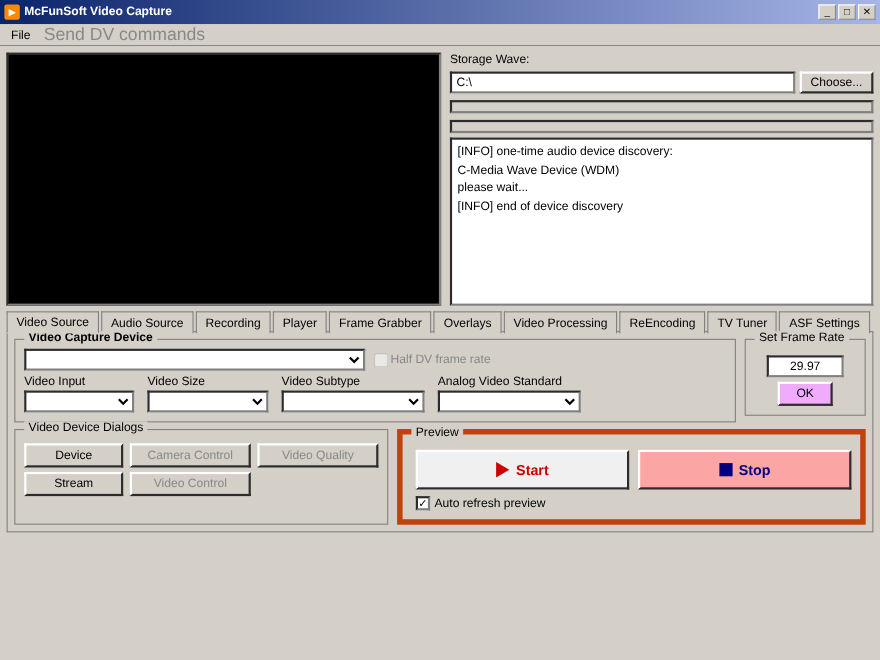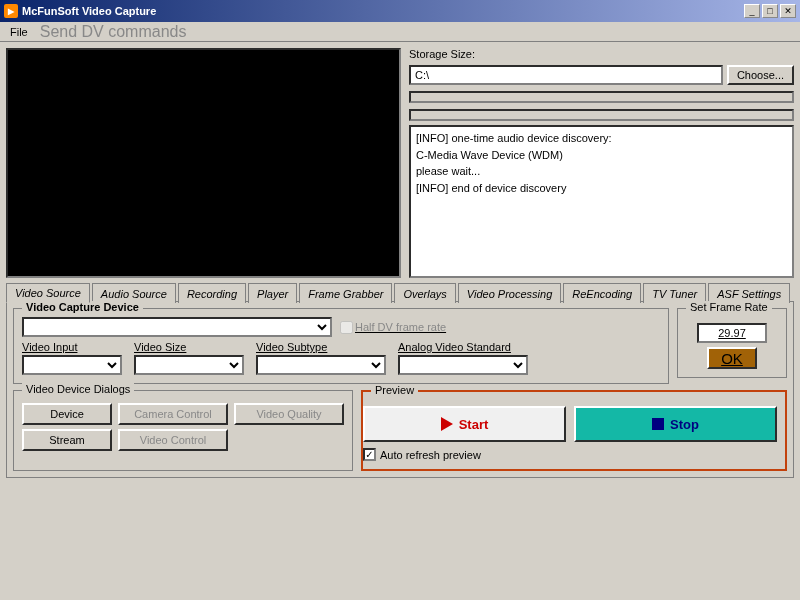--- a/index.html
+++ b/index.html
@@ -161,21 +161,20 @@
 
     
     .tabs-area {
       flex: 0 0 auto;
     }
     .tab-list {
       display: flex;
       flex-wrap: nowrap;
       gap: 0;
       margin-bottom: -1px;
-      font-style: italic;
     }
     .tab {
       background: #d4d0c8;
       border: 1px solid #808080;
       border-bottom: none;
       padding: 2px 8px;
       cursor: pointer;
       font-size: 11px;
       margin-right: 2px;
       position: relative;
@@ -241,28 +240,28 @@
       height: 20px;
       border: 2px inset #808080;
       background: white;
       font-size: 11px;
       text-align: center;
       margin-top: 10px;
     }
     .ok-btn {
       width: 50px;
       height: 22px;
-      background: #a16207;
+      background: #f0abfc;
       border: 2px outset #d4d0c8;
       border-top-color: #fff;
       border-left-color: #fff;
       border-bottom-color: #808080;
       border-right-color: #808080;
       cursor: pointer;
-      font-size: 15px;
+      font-size: 11px;
     }
 
     .video-inputs-row {
       display: flex;
       gap: 12px;
       margin-top: 4px;
     }
     .video-input-group {
       display: flex;
       flex-direction: column;
@@ -319,22 +318,22 @@
       border: 2px outset #d4d0c8;
       border-top-color: #fff;
       border-left-color: #fff;
       border-bottom-color: #808080;
       border-right-color: #808080;
       color: #888;
       font-size: 11px;
     }
 
     .preview-group {
-      border: 2px solid #c2410c;
-      padding: 4px 8px 8px 0;
+      border: 5px solid #c2410c;
+      padding: 4px 8px 8px 12px;
       position: relative;
       flex: 1;
     }
     .preview-legend {
       font-size: 11px;
       position: absolute;
       top: -8px;
       left: 8px;
       background: #d4d0c8;
       padding: 0 4px;
@@ -359,21 +358,21 @@
       font-weight: bold;
       display: flex;
       align-items: center;
       justify-content: center;
       gap: 6px;
       color: #cc0000;
     }
     .stop-btn {
       flex: 1;
       height: 36px;
-      background: #14b8a6;
+      background: #fca5a5;
       border: 2px outset #d4d0c8;
       border-top-color: #fff;
       border-left-color: #fff;
       border-bottom-color: #808080;
       border-right-color: #808080;
       cursor: pointer;
       font-size: 13px;
       font-weight: bold;
       display: flex;
       align-items: center;
@@ -439,21 +438,21 @@
   <span class="menu-item-disabled">Send DV commands</span>
 </div>
 
 <div class="main-window">
 
   <div class="top-area">
 
     <div class="video-preview"></div>
 
     <div class="right-panel">
-      <div class="storage-path-label">Storage Size:</div>
+      <div class="storage-path-label">Storage Wave:</div>
       <div class="storage-path-row">
         <input class="storage-input" type="text" value="C:\" style="">
         <button class="choose-btn">Choose...</button>
       </div>
       <div class="progress-bar-outer"></div>
       <div class="progress-bar-outer2"></div>
       <div class="log-area">
         <div>[INFO] one-time audio device discovery:</div>
         <div>C-Media Wave Device (WDM)</div>
         <div>please wait...</div>
@@ -471,21 +470,21 @@
       <div class="tab">Frame Grabber</div>
       <div class="tab">Overlays</div>
       <div class="tab">Video Processing</div>
       <div class="tab">ReEncoding</div>
       <div class="tab">TV Tuner</div>
       <div class="tab">ASF Settings</div>
     </div>
 
     <div class="tab-content">
 
-      <div style="display:flex; gap:8px;text-decoration:underline;">
+      <div style="display:flex; gap:8px;">
         <div style="flex:1;">
           <div class="video-capture-device-group">
             <span class="group-legend">Video Capture Device</span>
             <div class="device-row">
               <select class="device-select"></select>
               <div class="half-dv-label">
                 <input type="checkbox" disabled="" style="">
                 <span>Half DV frame rate</span>
               </div>
             </div>

